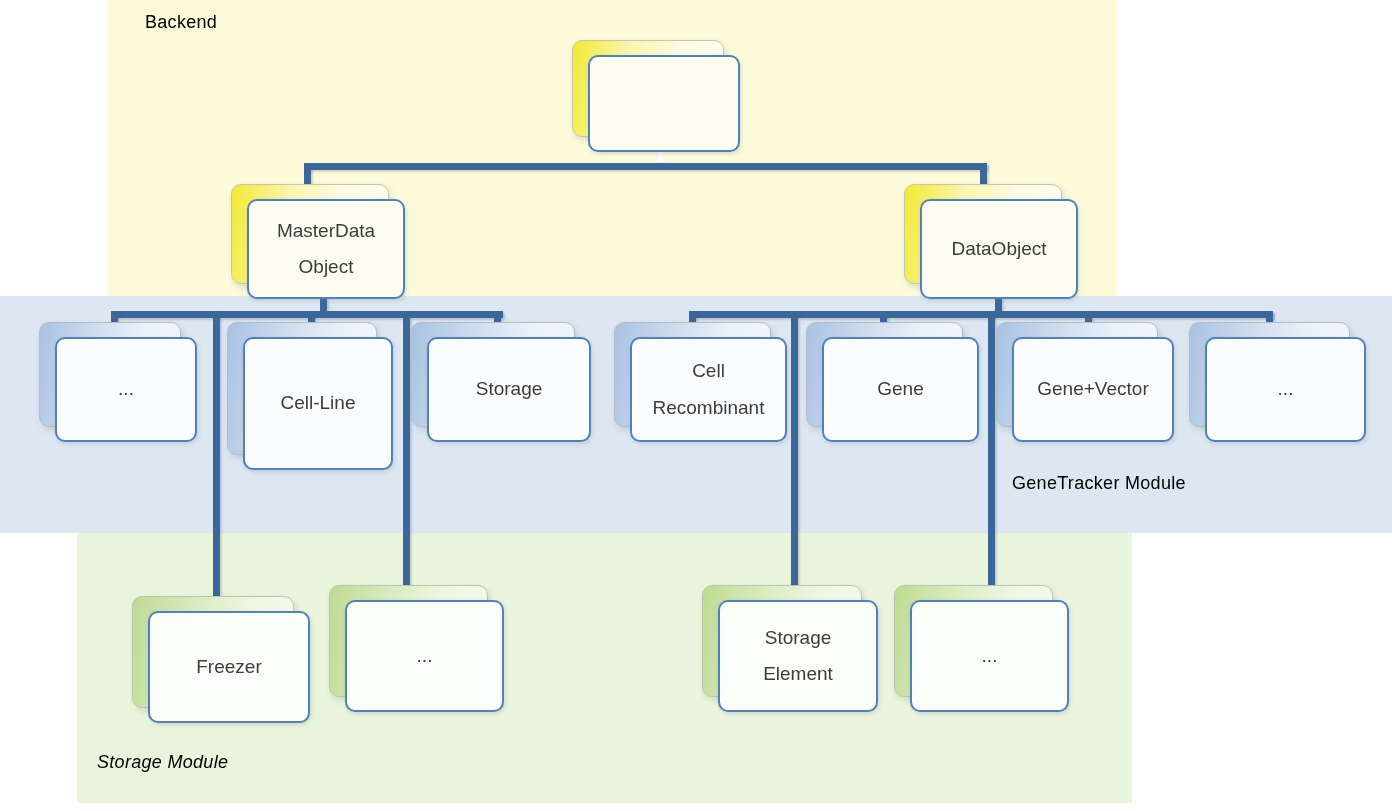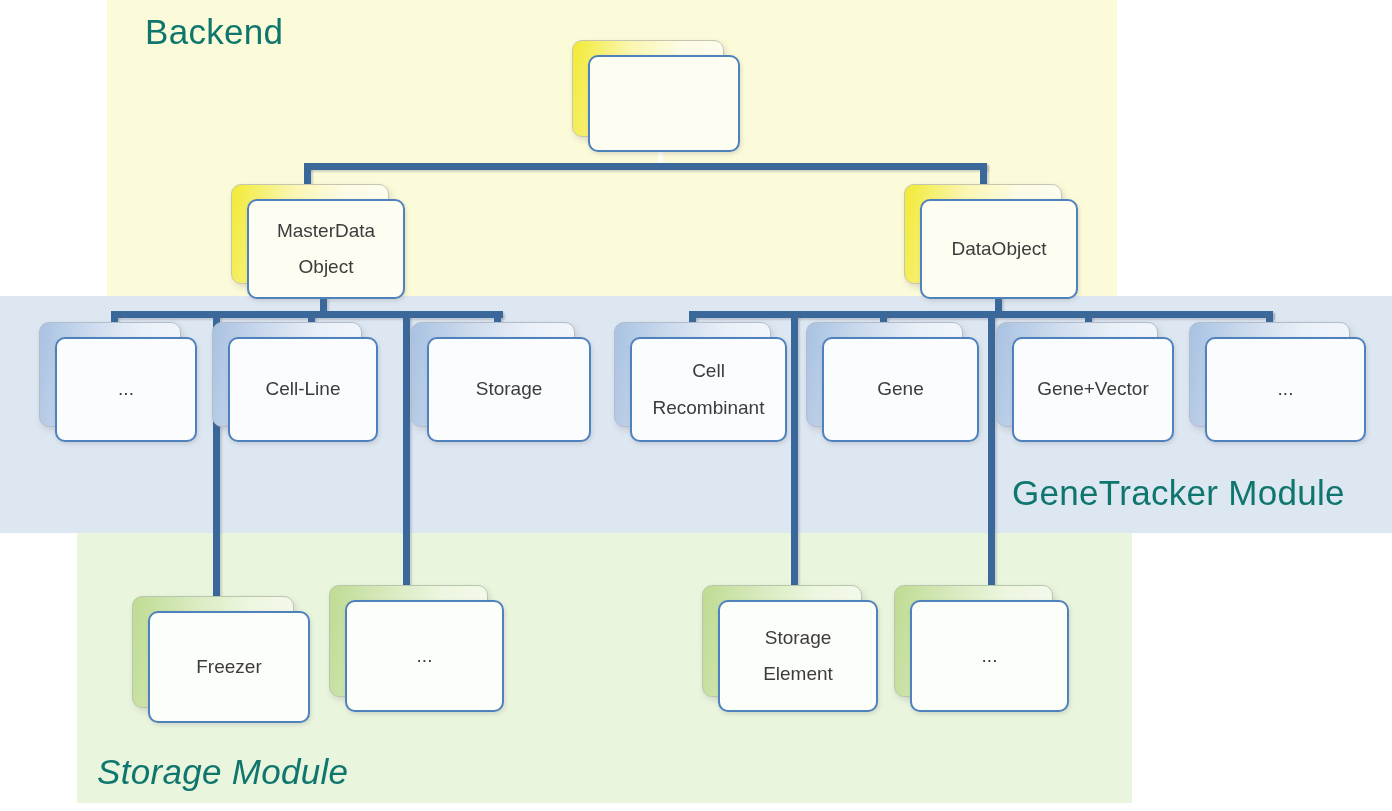--- a/index.html
+++ b/index.html
@@ -10,22 +10,22 @@
     overflow:hidden;
     font-family:"Liberation Sans", sans-serif;
     background:#ffffff;
   }
   .region{position:absolute;}
   .region-backend{left:107px;top:0;width:1010px;height:296px;background:#fbfad9;}
   .region-genetracker{left:0;top:296px;width:1392px;height:237px;background:#dde7f2;}
   .region-storage{left:77px;top:533px;width:1055px;height:270px;background:#eaf5de;}
   .region-label{
     position:absolute;
-    font-size:35px;
-    color:#0f766e;
+    font-size:18px;
+    color:#000000;
     letter-spacing:0.3px;
   }
   .label-backend{left:145px;top:12px;}
   .label-genetracker{left:1012px;top:473px;}
   .label-storage{left:97px;top:752px;font-style:italic;}
 
   .conn{position:absolute;background:#3a689b;box-shadow:2px 2px 2px rgba(90,100,120,0.25);}
   .conn-light{position:absolute;background:rgba(255,255,255,0.85);}
 
   .node{position:absolute;}
@@ -101,21 +101,21 @@
     <div class="back"></div>
     <div class="front">MasterData
 Object</div>
   </div>
 
   <div class="node blue" style="left:39px;top:322px;width:158px;height:120px;">
     <div class="back"></div>
     <div class="front">...</div>
   </div>
 
-  <div class="node blue" style="left:212px;top:322px;width:166px;height:120px;">
+  <div class="node blue" style="left:227px;top:322px;width:166px;height:148px;">
     <div class="back"></div>
     <div class="front">Cell-Line</div>
   </div>
 
   <div class="node blue" style="left:411px;top:322px;width:180px;height:120px;">
     <div class="back"></div>
     <div class="front">Storage</div>
   </div>
 
   <div class="node blue" style="left:614px;top:322px;width:173px;height:120px;">

